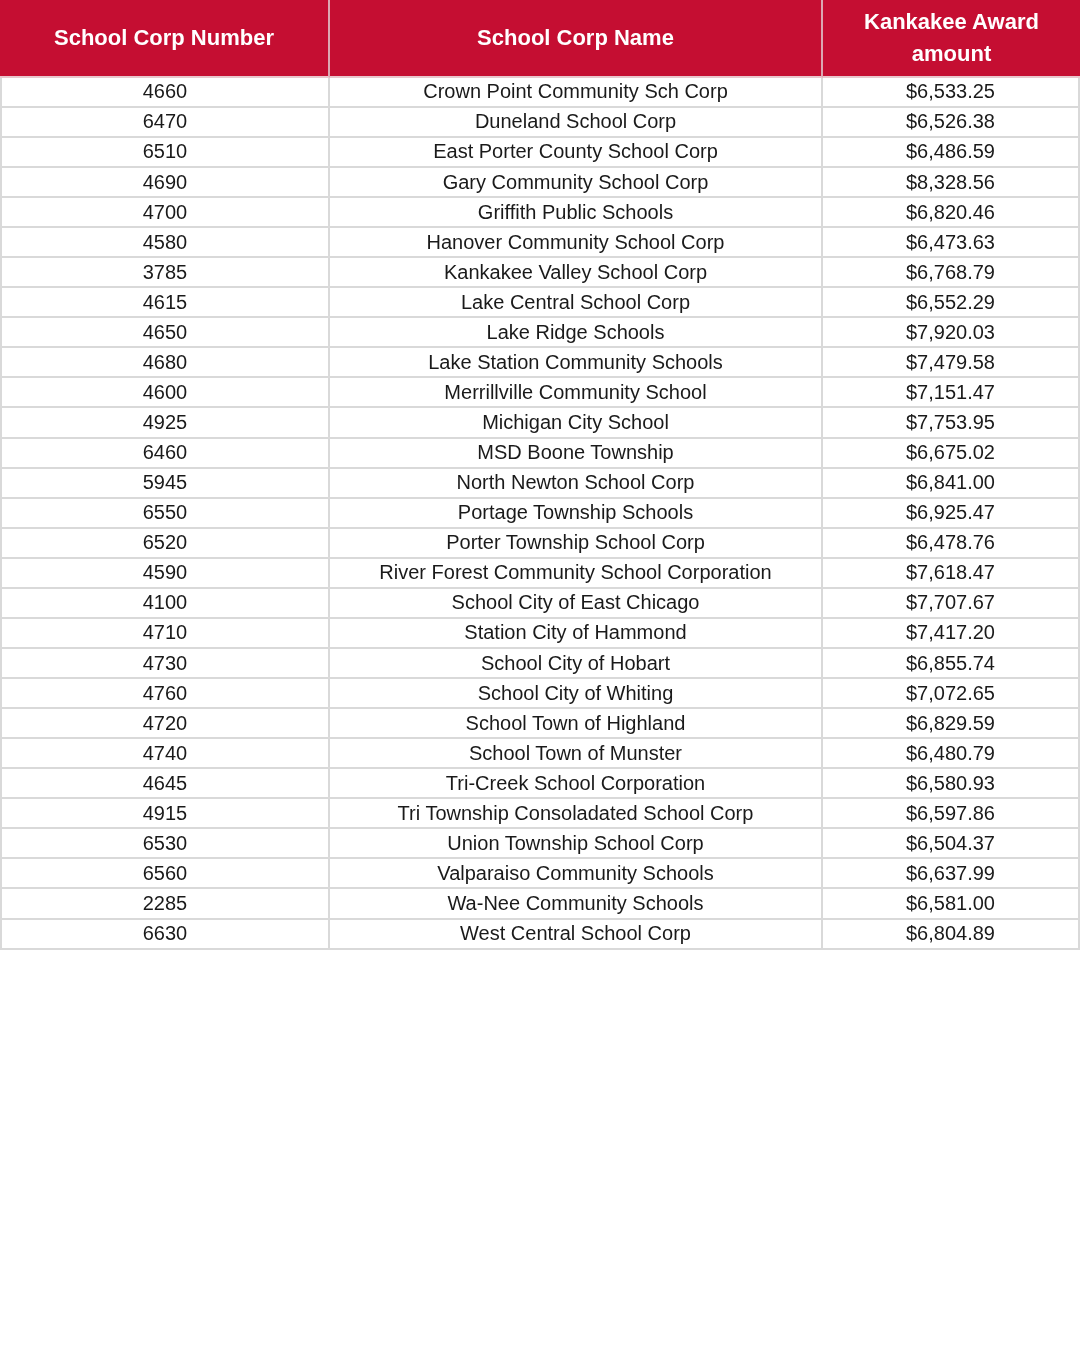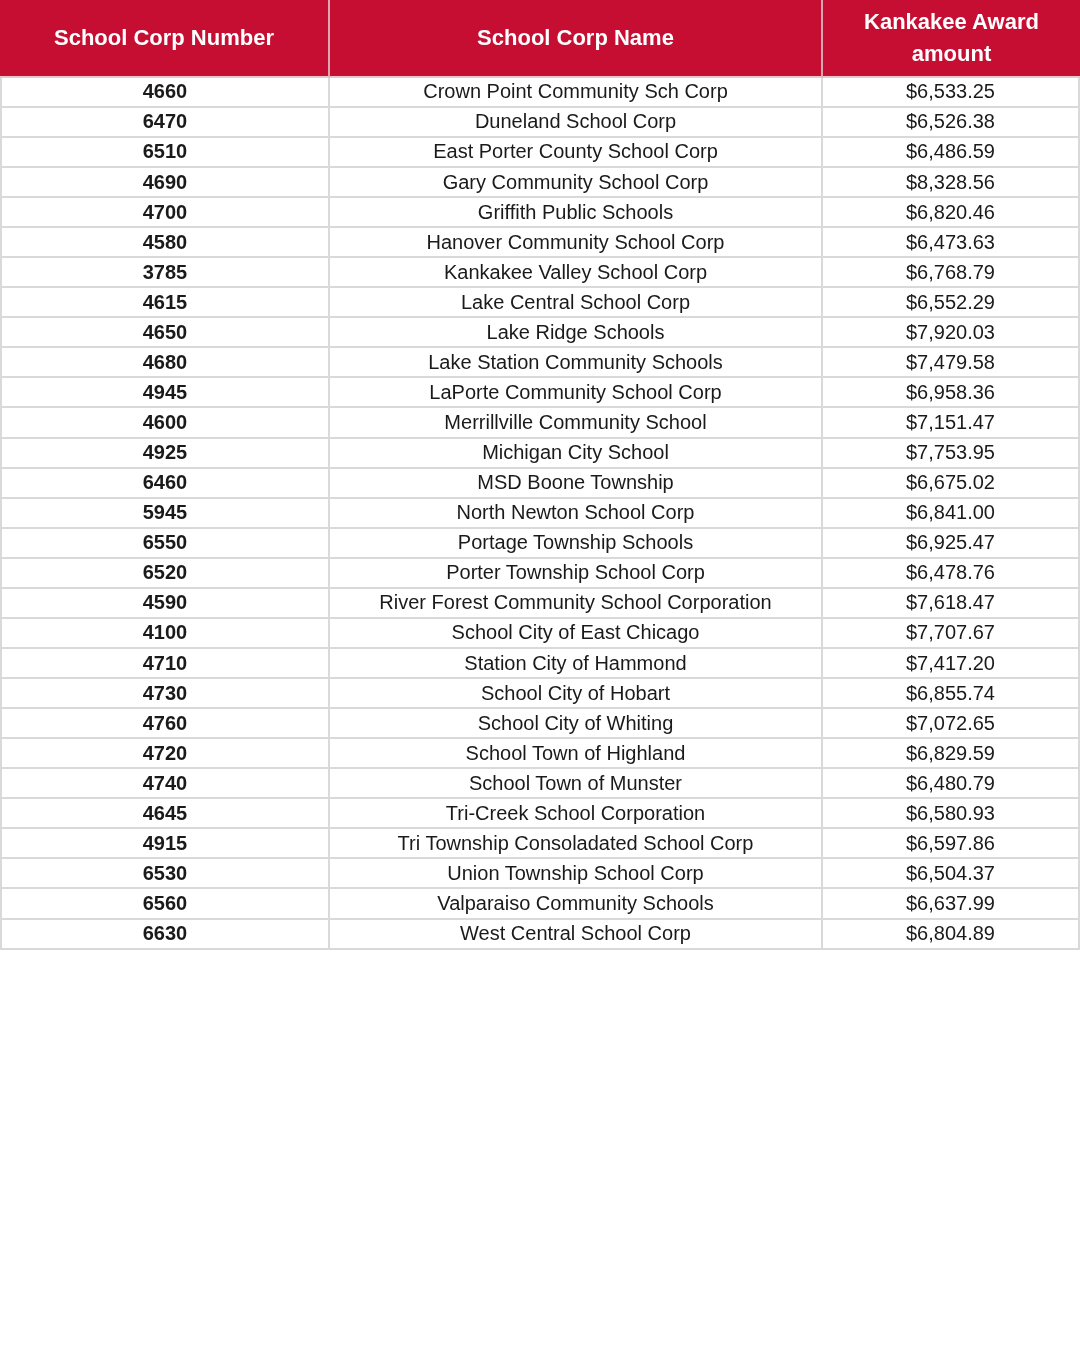--- a/index.html
+++ b/index.html
@@ -43,21 +43,21 @@
   table.award-table tbody td {
     background: var(--body-bg);
     color: var(--body-text);
     font-size: 20px;
     text-align: center;
     vertical-align: middle;
     padding: 2px 10px;
     border-right: 2px solid var(--grid-line);
     border-bottom: 2px solid var(--grid-line);
   }
-  table.award-table tbody td:first-child { border-left: 2px solid var(--grid-line); font-weight: bold; }
+  table.award-table tbody td:first-child { border-left: 2px solid var(--grid-line); }
   table.award-table tbody td:last-child { border-right: 2px solid var(--grid-line); margin-left: 11px; }
 </style>
 </head>
 <body>
 
 <table class="award-table">
   <colgroup>
     <col style="width:330px">
     <col style="width:493px">
     <col style="width:257px">
@@ -114,25 +114,20 @@
         <td>4650</td>
         <td>Lake Ridge Schools</td>
         <td>$7,920.03</td>
       </tr>
       <tr>
         <td>4680</td>
         <td>Lake Station Community Schools</td>
         <td>$7,479.58</td>
       </tr>
       <tr>
-        <td>4945</td>
-        <td>LaPorte Community School Corp</td>
-        <td>$6,958.36</td>
-      </tr>
-      <tr>
         <td>4600</td>
         <td>Merrillville Community School</td>
         <td>$7,151.47</td>
       </tr>
       <tr>
         <td>4925</td>
         <td>Michigan City School</td>
         <td>$7,753.95</td>
       </tr>
       <tr>
@@ -202,20 +197,25 @@
       </tr>
       <tr>
         <td>6530</td>
         <td>Union Township School Corp</td>
         <td>$6,504.37</td>
       </tr>
       <tr>
         <td>6560</td>
         <td>Valparaiso Community Schools</td>
         <td>$6,637.99</td>
+      </tr>
+      <tr>
+        <td>2285</td>
+        <td>Wa-Nee Community Schools</td>
+        <td>$6,581.00</td>
       </tr>
       <tr>
         <td>6630</td>
         <td>West Central School Corp</td>
         <td>$6,804.89</td>
       </tr>
     </tbody>
 </table>
 
 </body></html>

